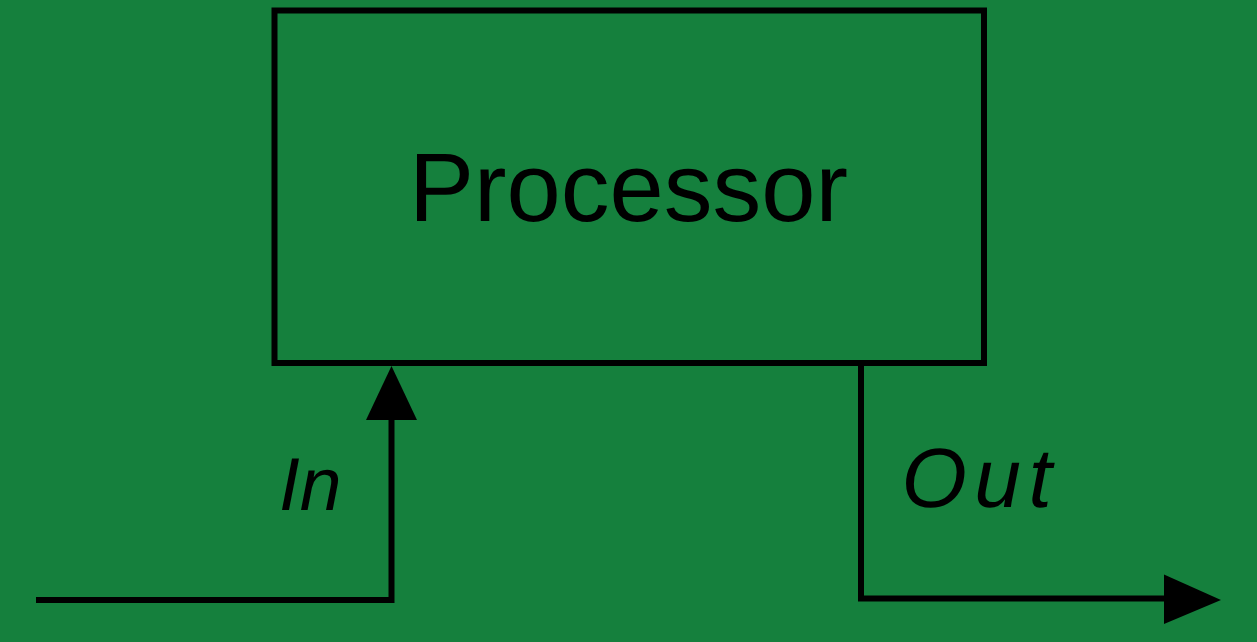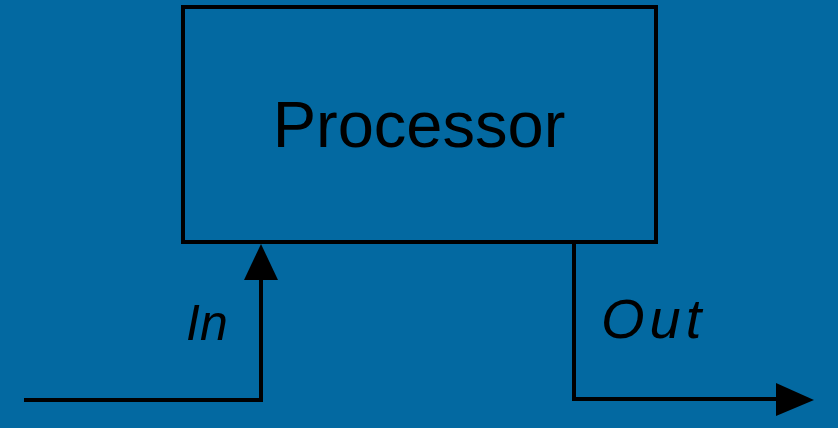--- a/index.html
+++ b/index.html
@@ -7,21 +7,21 @@
     padding: 0;
     background: #ffffff;
     width: 838px;
     height: 428px;
     overflow: hidden;
   }
   .diagram-stage {
     position: relative;
     width: 838px;
     height: 428px;
-    background: #0369a1;
+    background: #15803d;
   }
   svg {
     display: block;
   }
   .processor-text {
     font-family: "Liberation Sans", "DejaVu Sans", sans-serif;
     font-size: 65px;
     font-weight: 400;
     fill: #000000;
   }

